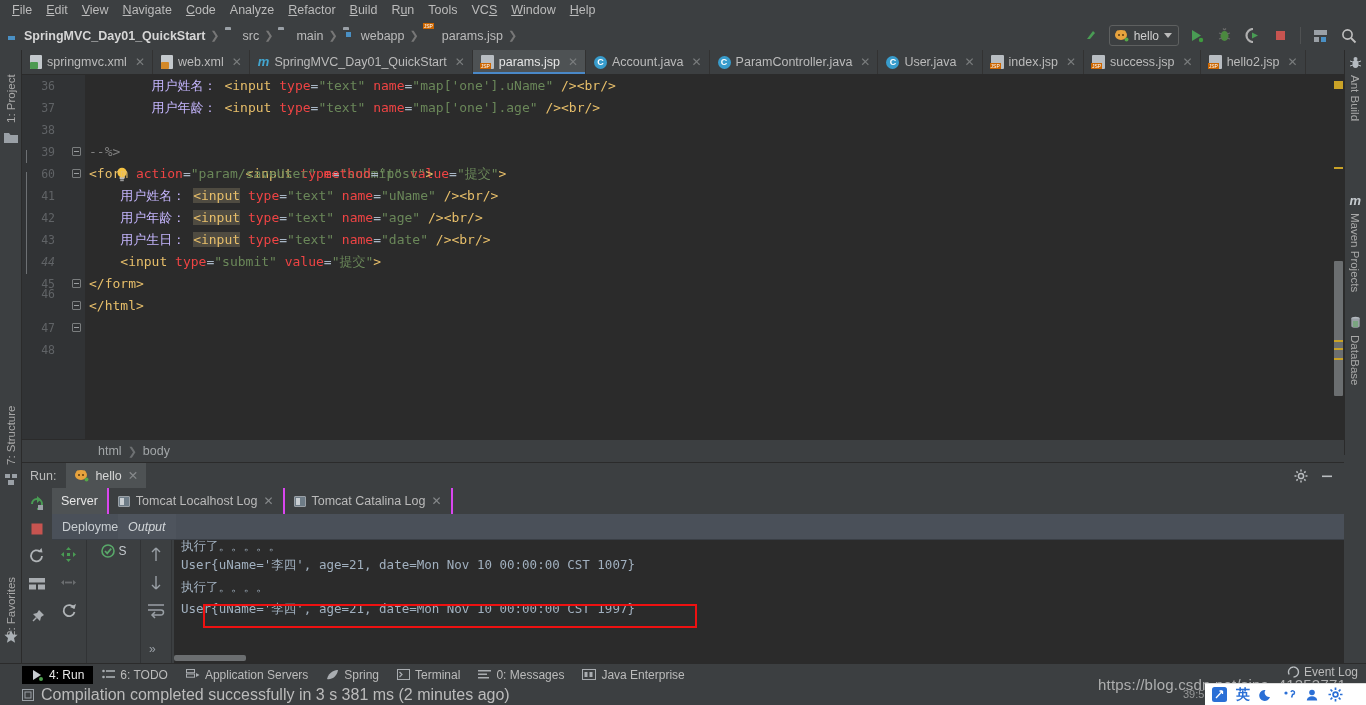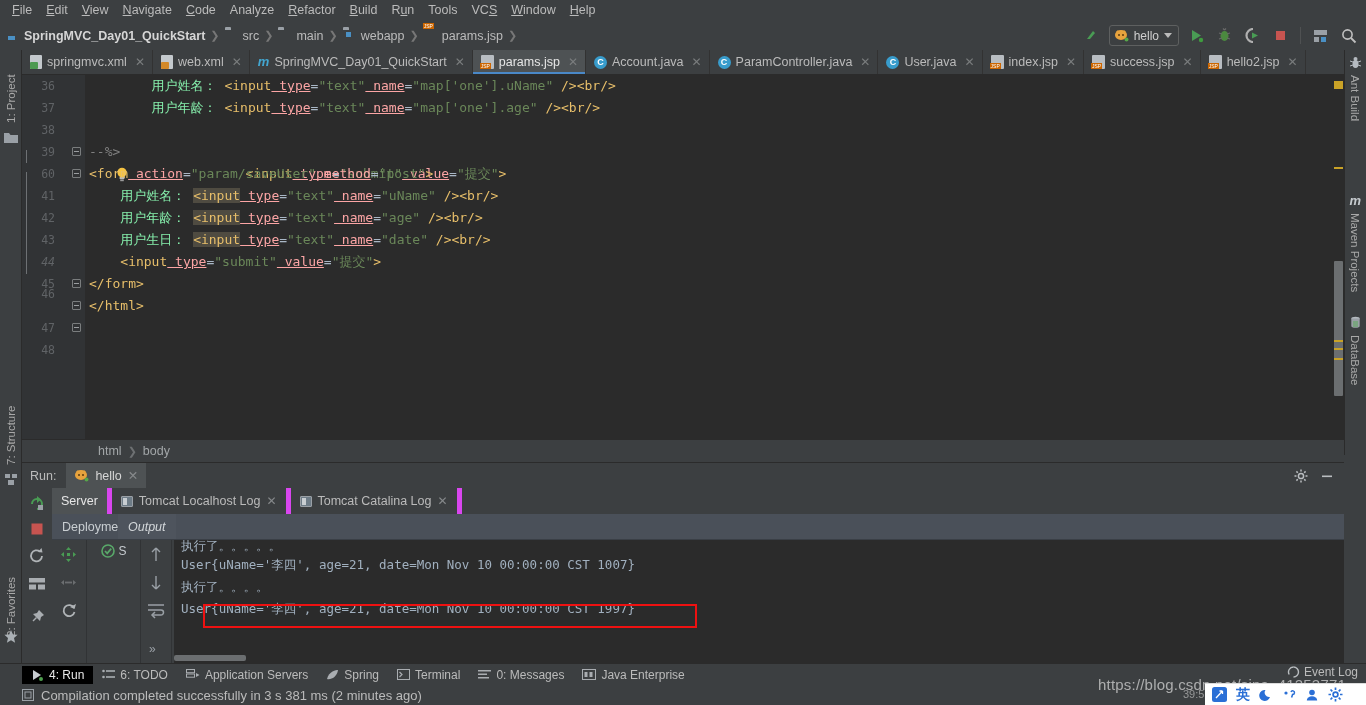--- a/index.html
+++ b/index.html
@@ -129,23 +129,23 @@
   }
   .fold-box:after{content:"";position:absolute;left:1px;top:3px;width:5px;height:1px;background:#9a9da0;}
   .fold-line{position:absolute;left:4px;width:1px;background:#6e7174;}
 
   .codearea {
     position: absolute; left: 63px; top: 0; right: 0; height: 364px;
     font-family: "DejaVu Sans Mono", monospace; font-size: 13px;
   }
   .cline { height: 22px; line-height: 22px; white-space: pre; padding-left: 4px; position: relative;}
   .tag    { color: #e8bf6a; }
-  .attrn  { color: #fca5a5; text-decoration: underline; }
+  .attrn  { color: #ef4444; }
   .str    { color: #6a8759; }
-  .txt    { color: #86efac; }
+  .txt    { color: #c4b5fd; }
   .cmt    { color: #808080; }
   .plain  { color: #a9b7c6; }
   .hl     { background: #4f4b41; }
   .bulb {
     position: absolute; left: 31px; top: 4px; width: 12px; height: 14px;
   }
 
   .editor-scroll {
     position: absolute; right: 0; top: 0; width: 12px; height: 364px; background: #2b2b2b;
   }
@@ -173,21 +173,21 @@
   }
   .runcfg-tab .x { color: #86898b; }
   .runhdr-right { position: absolute; right: 4px; top: 0; height: 26px; display: flex; align-items: center; gap: 12px; padding-right: 6px;}
 
   .runtabs {
     position: absolute; left: 52px; top: 488px; width: 1292px; height: 26px;
     background: #3c3f41; display: flex; align-items: stretch;
   }
   .rtab {
     display: flex; align-items: center; gap: 6px; padding: 0 9px;
-    font-size: 12.5px; color: #bbbbbb; border-right: 5px solid #d946ef;
+    font-size: 12.5px; color: #bbbbbb; border-right: 2px solid #d946ef;
     white-space: nowrap;
   }
   .rtab.active { background: #4e5254; color: #e6e6e6; }
   .rtab .x { color: #86898b; font-size: 12px; }
   .win-ico{width:12px;height:11px;border:1px solid #9aa0a6;border-radius:1px;position:relative;background:#6e7c87;}
   .win-ico:after{content:"";position:absolute;left:1px;top:1px;width:4px;height:7px;background:#c9ced2;}
 
   .runleftcol {
     position: absolute; left: 22px; top: 488px; width: 30px; height: 175px;
     background: #3c3f41;
@@ -238,21 +238,21 @@
     background: #3c3f41; display: flex; align-items: center; padding-left: 22px;
     border-top: 1px solid #2b2b2b;
   }
   .bitem { display: flex; align-items: center; gap: 5px; padding: 2px 9px; font-size: 12px; color: #bbbbbb; white-space: nowrap;}
   .bitem.sel { background: #000000; color: #e8e8e8; }
 
   
   .statusbar {
     position: absolute; left: 0; top: 685px; width: 1366px; height: 20px;
     background: #3c3f41; display: flex; align-items: center; padding-left: 22px;
-    font-size: 13px; color: #bbbbbb;
+    font-size: 16px; color: #bbbbbb;
   }
   .eventlog { position: absolute; right: 8px; top: 665px; display: flex; align-items: center; gap: 4px; font-size: 12px; color: #bbbbbb;}
 
   
   .watermark {
     position: absolute; left: 1098px; top: 676px;
     font-size: 15px; color: #d8d8d8; opacity: .72; white-space: nowrap;
     font-family: "Liberation Sans", sans-serif; letter-spacing: .2px;
   }
   .watermark2 {

